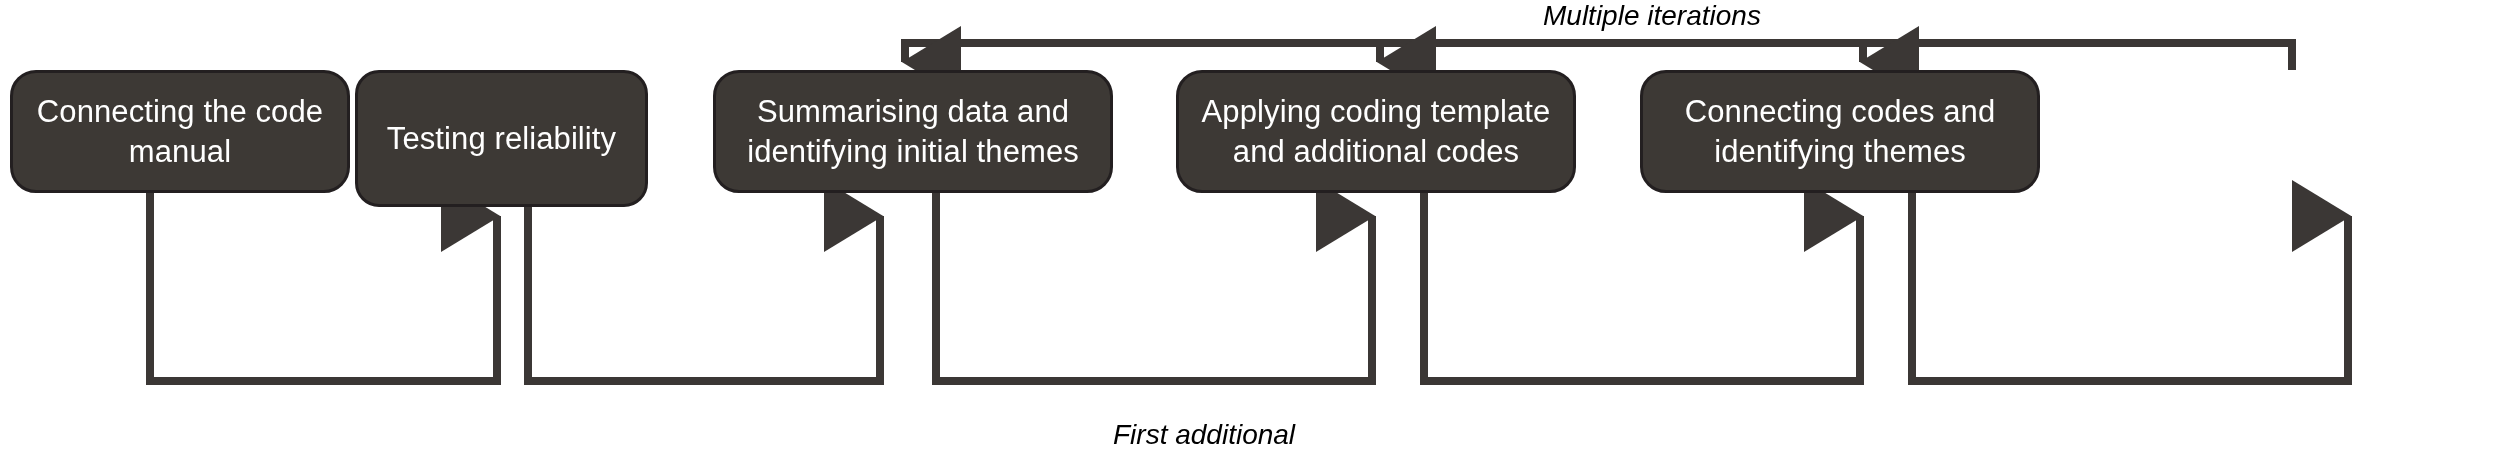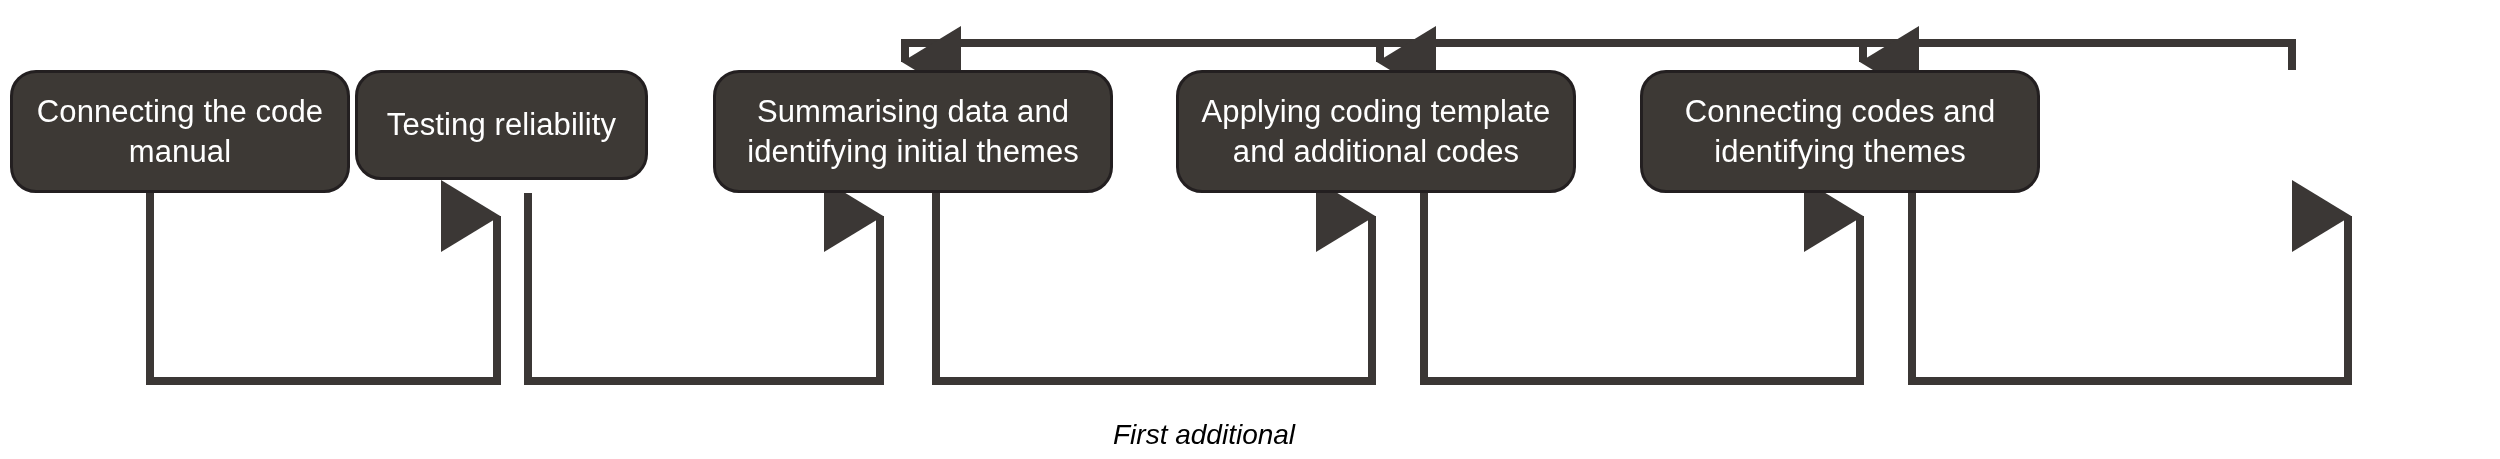--- a/index.html
+++ b/index.html
@@ -70,33 +70,34 @@
       <path d="M 1424 193 L 1424 381 L 1860 381 L 1860 216" marker-end="url(#arrow-up)"></path>
 
       <path d="M 1912 193 L 1912 381 L 2348 381 L 2348 216" marker-end="url(#arrow-up)"></path>
     </g>
   </svg>
 
   <div class="node" style="left:10px;top:70px;width:340px;height:123px;">
     <span>Connecting the code manual</span>
   </div>
 
-  <div class="node" style="left:355px;top:70px;width:293px;height:110px;">
+  <div class="node" style="left:355px;top:70px;width:293px;height:137px;border-radius:24px;">
     <span>Testing reliability</span>
   </div>
 
   <div class="node" style="left:713px;top:70px;width:400px;height:123px;">
     <span>Summarising data and identifying initial themes</span>
   </div>
 
   <div class="node" style="left:1176px;top:70px;width:400px;height:123px;align-items:center;">
     <span>Applying coding template and additional codes</span>
   </div>
 
   <div class="node" style="left:1640px;top:70px;width:400px;height:123px;">
     <span>Connecting codes and identifying themes</span>
   </div>
 
 
+  <div class="edge-label lbl-top">Multiple iterations</div>
 
   <div class="edge-label lbl-bottom">First additional</div>
 
 </div>
 
 </body></html>

